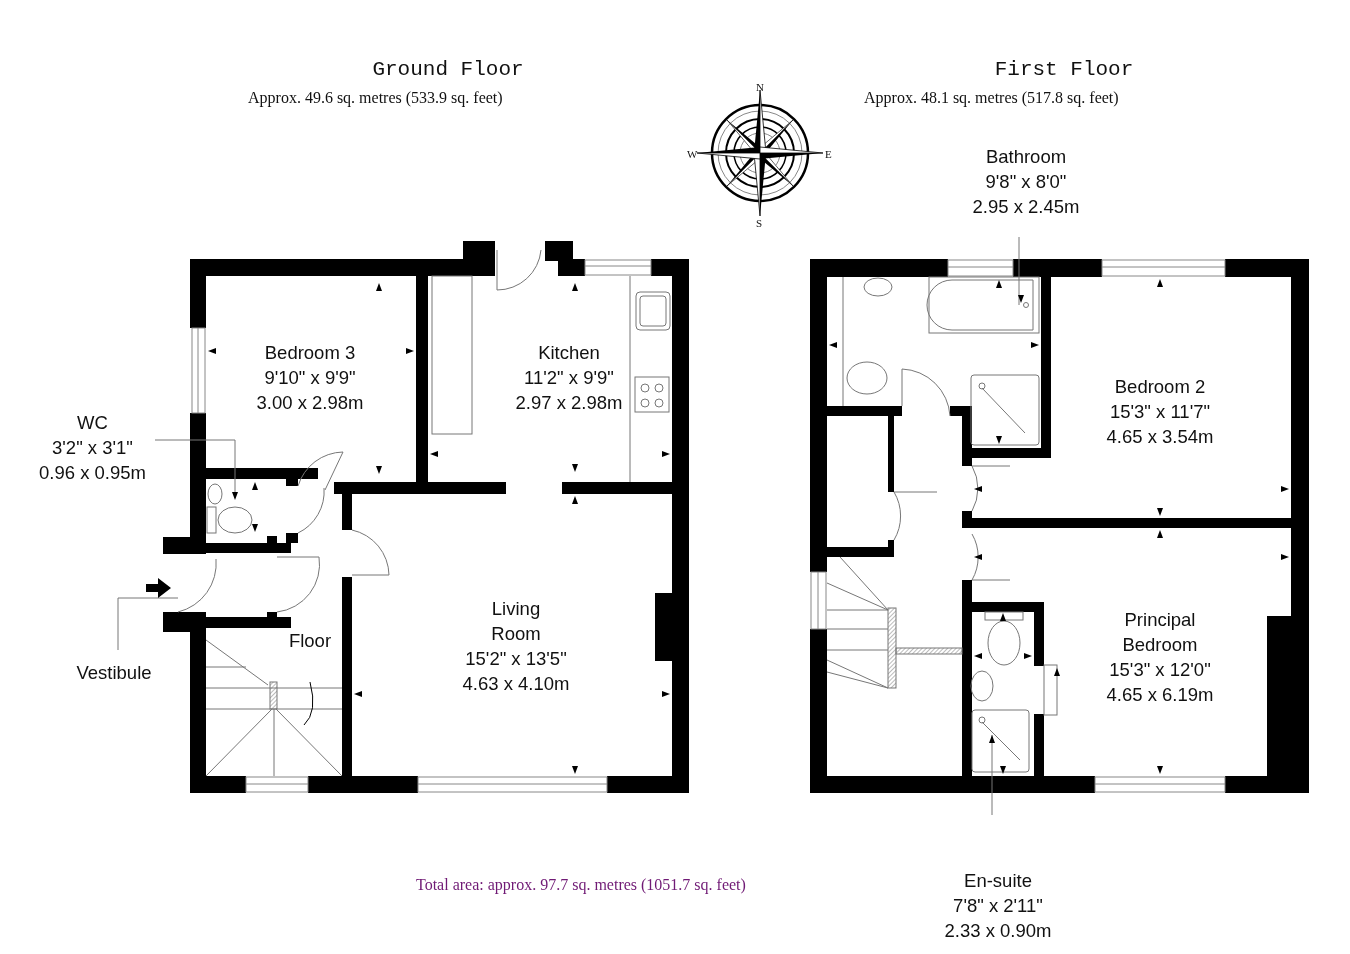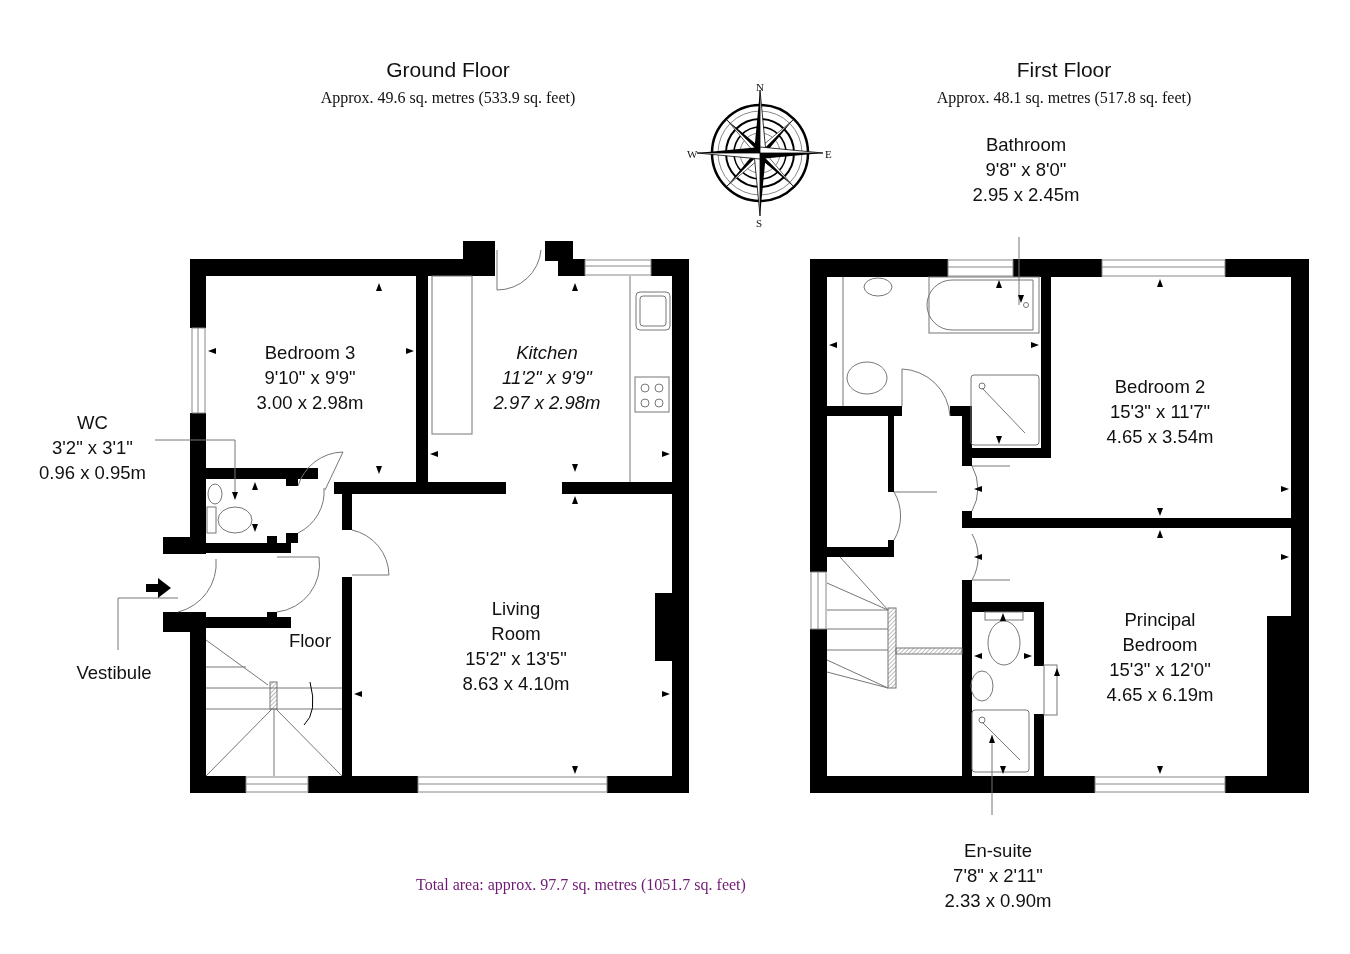--- a/index.html
+++ b/index.html
@@ -1,18 +1,18 @@
 <!DOCTYPE html>
 <html><head>
   <meta charset="utf-8">
   <style>
     html, body { margin: 0; padding: 0; background: #ffffff; }
     body { width: 1350px; height: 954px; position: relative; overflow: hidden; font-family: "Liberation Sans", sans-serif; color: #111111; }
-    .floor-title { position: absolute; font-family: Liberation Sans, sans-serif; font-size: 21px; text-align: center; color: #111; }
-    .floor-area { position: absolute; font-family: "Liberation Serif", serif; font-size: 16px; text-align: center; color: #111; white-space: nowrap; }
+    .floor-title { position: absolute; font-family: Liberation Mono, monospace; font-size: 21px; text-align: center; color: #111; }
+    .floor-area { position: absolute; font-family: "Liberation Serif", serif; font-size: 16px; color: #111; white-space: nowrap; }
     .room-label { position: absolute; font-family: "Liberation Sans", sans-serif; font-size: 18.5px; line-height: 25px; text-align: center; color: #111; white-space: nowrap; }
     .room-label span { display: block; }
     .total { position: absolute; font-family: Liberation Serif, serif; font-size: 16px; white-space: nowrap; color: #701a75; }
     svg.plan { position: absolute; left: 0; top: 0; }
     .compass-letter { font-family: "Liberation Serif", serif; font-size: 11px; fill: #111; }
   </style>
 </head>
 <body>
 
 <div class="floor-title" style="left:298px; top:58px; width:300px;">Ground Floor</div>
@@ -287,58 +287,58 @@
     <path d="M992,735 l-3,8 h6 z"></path>
     <path d="M1057,668 l-3,8 h6 z"></path>
   </g>
 </svg>
 
 <div class="room-label" style="left:235px; top:340px; width:150px;text-align:center;">
   <span>Bedroom 3</span>
   <span>9'10" x 9'9"</span>
   <span>3.00 x 2.98m</span>
 </div>
-<div class="room-label" style="left:472px; top:340px; width:150px;font-style:italic;">
+<div class="room-label" style="left:494px; top:340px; width:150px;">
   <span>Kitchen</span>
   <span>11'2" x 9'9"</span>
   <span>2.97 x 2.98m</span>
 </div>
 <div class="room-label" style="left:20px; top:410px; width:145px;text-align:center;">
   <span>WC</span>
   <span>3'2" x 3'1"</span>
   <span>0.96 x 0.95m</span>
 </div>
 <div class="room-label" style="left:441px; top:596px; width:150px;">
   <span>Living</span>
   <span>Room</span>
   <span>15'2" x 13'5"</span>
-  <span>8.63 x 4.10m</span>
+  <span>4.63 x 4.10m</span>
 </div>
 <div class="room-label" style="left:280px; top:628px; width:60px;">
   <span>Floor</span>
 </div>
 <div class="room-label" style="left:64px; top:660px; width:100px;">
   <span>Vestibule</span>
 </div>
 
-<div class="room-label" style="left:951px; top:132px; width:150px;">
+<div class="room-label" style="left:951px; top:144px; width:150px;">
   <span>Bathroom</span>
   <span>9'8" x 8'0"</span>
   <span>2.95 x 2.45m</span>
 </div>
 <div class="room-label" style="left:1085px; top:374px; width:150px;">
   <span>Bedroom 2</span>
   <span>15'3" x 11'7"</span>
   <span>4.65 x 3.54m</span>
 </div>
 <div class="room-label" style="left:1085px; top:607px; width:150px;">
   <span>Principal</span>
   <span>Bedroom</span>
   <span>15'3" x 12'0"</span>
   <span>4.65 x 6.19m</span>
 </div>
-<div class="room-label" style="left:923px; top:838px; width:150px;">
+<div class="room-label" style="left:923px; top:868px; width:150px;">
   <span>En-suite</span>
   <span>7'8" x 2'11"</span>
   <span>2.33 x 0.90m</span>
 </div>
 
 <div class="total" style="left:416px; top:876px;">Total area: approx. 97.7 sq. metres (1051.7 sq. feet)</div>
 
 </body></html>

